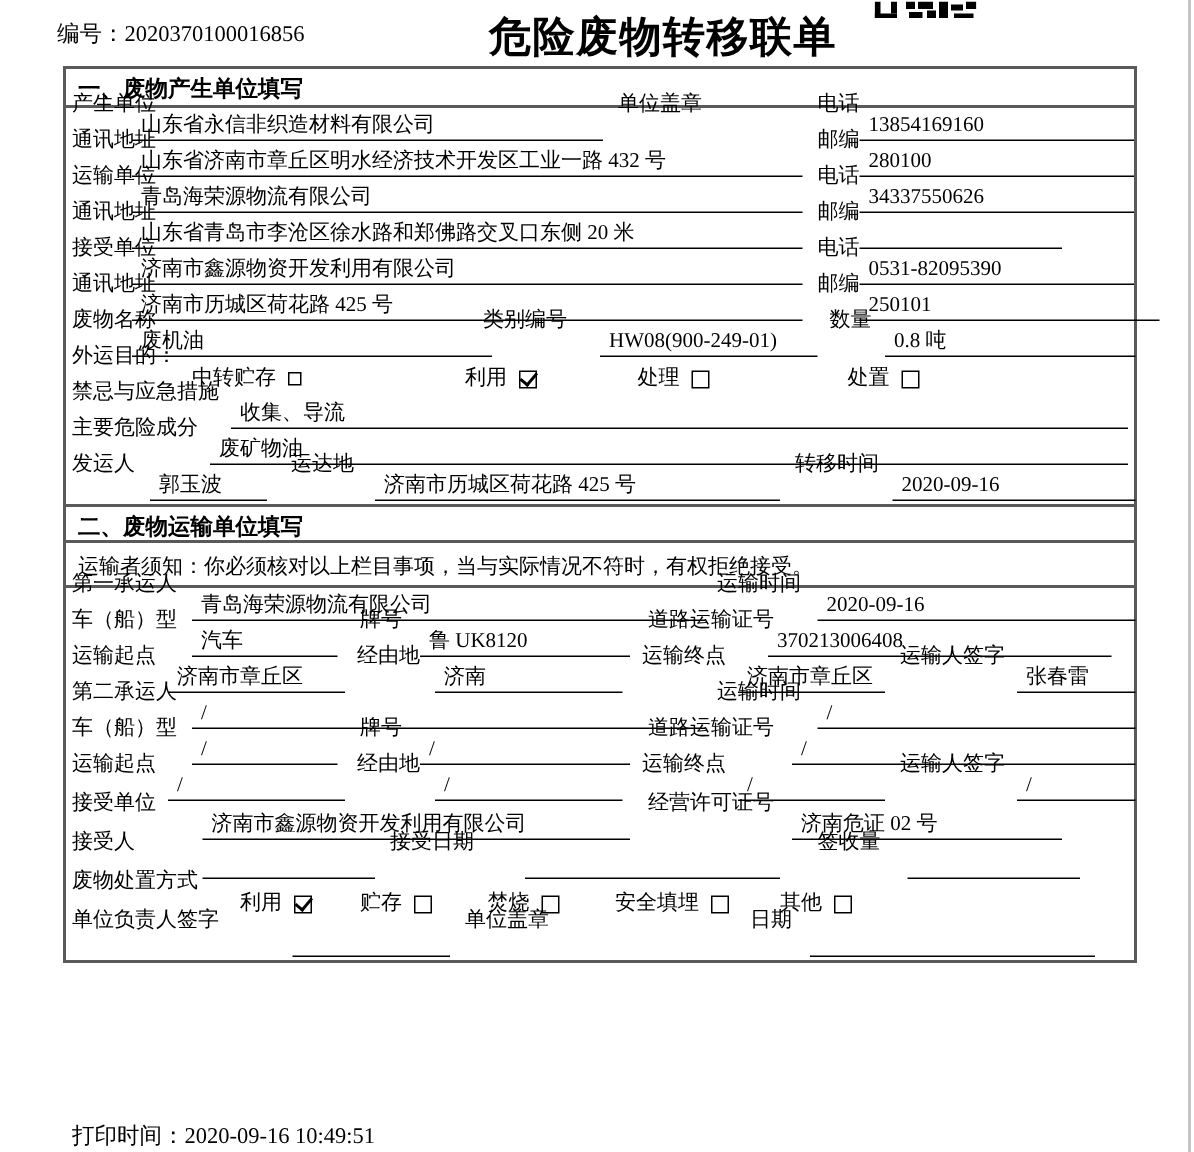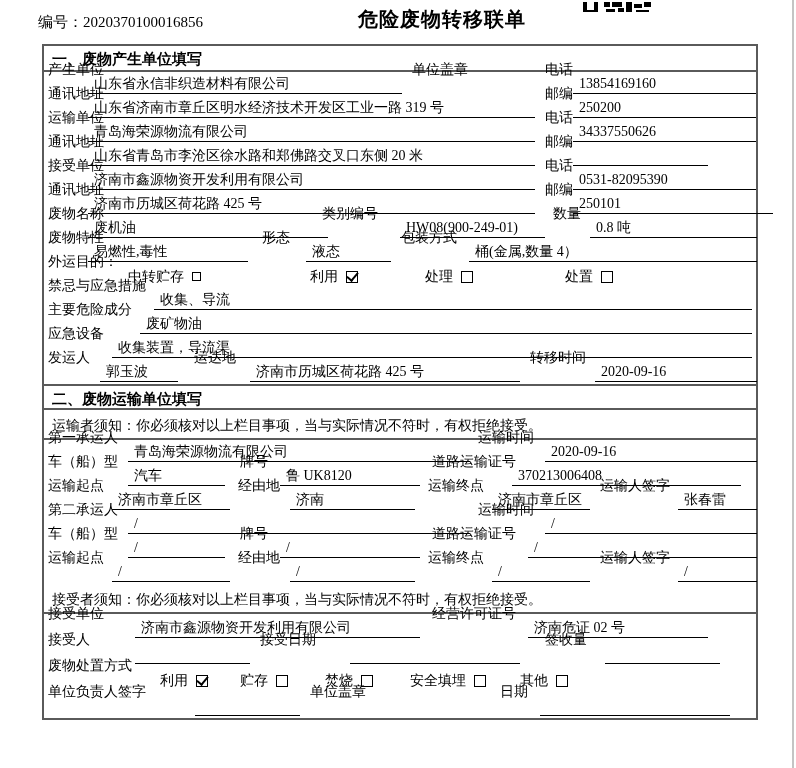--- a/index.html
+++ b/index.html
@@ -6,21 +6,21 @@
   html,body { background:#fff; }
   .doc {
     position:relative; width:796px; height:768px; background:#fff;
     font-family:"Liberation Serif","DejaVu Serif",serif; color:#000; overflow:hidden;
   }
   .page-edge { position:absolute; top:0; bottom:0; left:792px; width:2px; background:#c4c4c4; }
   .serial { position:absolute; left:38px; top:13px; font-size:15px; white-space:nowrap; }
   .title {
     position:absolute; left:292px; top:6px; width:300px; text-align:center;
     font-family:"Liberation Sans","DejaVu Sans",sans-serif; font-weight:bold;
-    font-size:20px; letter-spacing:1px; white-space:nowrap;
+    font-size:28px; letter-spacing:1px; white-space:nowrap;
   }
   .qr { position:absolute; left:583px; top:0; width:68px; height:12px; overflow:hidden; }
   .tbl { position:absolute; left:42px; top:44px; width:716px; border:2px solid #5a5a5a; background:#fff; }
   .sec-h {
     height:26px; border-bottom:2px solid #5a5a5a; padding:4px 0 0 8px;
     font-family:"Liberation Sans","DejaVu Sans",sans-serif; font-weight:bold; font-size:15px;
   }
   .sec-h.mid { border-top:0; }
   .note { height:30px; border-bottom:2px solid #5a5a5a; padding:7px 0 0 8px; font-size:14px; }
   .row { position:relative; height:24px; }
@@ -74,23 +74,23 @@
     <div class="row">
       <span class="f" style="left:4px">产生单位</span>
       <span class="u" style="left:44px;width:314px">山东省永信非织造材料有限公司</span>
       <span class="f" style="left:368px">单位盖章</span>
       <span class="f" style="left:501px">电话</span>
       <span class="u" style="left:529px;width:183px">13854169160</span>
     </div>
 
     <div class="row">
       <span class="f" style="left:4px">通讯地址</span>
-      <span class="u" style="left:44px;width:447px">山东省济南市章丘区明水经济技术开发区工业一路 319 号</span>
+      <span class="u" style="left:44px;width:447px">山东省济南市章丘区明水经济技术开发区工业一路 432 号</span>
       <span class="f" style="left:501px">邮编</span>
-      <span class="u" style="left:529px;width:183px">250200</span>
+      <span class="u" style="left:529px;width:183px">280100</span>
     </div>
 
     <div class="row">
       <span class="f" style="left:4px">运输单位</span>
       <span class="u" style="left:44px;width:447px">青岛海荣源物流有限公司</span>
       <span class="f" style="left:501px">电话</span>
       <span class="u" style="left:529px;width:183px">34337550626</span>
     </div>
 
     <div class="row">
@@ -116,28 +116,20 @@
 
     <div class="row">
       <span class="f" style="left:4px">废物名称</span>
       <span class="u" style="left:44px;width:240px">废机油</span>
       <span class="f" style="left:278px">类别编号</span>
       <span class="u" style="left:356px;width:145px">HW08(900-249-01)</span>
       <span class="f" style="left:509px">数量</span>
       <span class="u" style="left:546px;width:167px">0.8 吨</span>
     </div>
 
-    <div class="row">
-      <span class="f" style="left:4px">废物特性</span>
-      <span class="u" style="left:44px;width:160px">易燃性,毒性</span>
-      <span class="f" style="left:218px">形态</span>
-      <span class="u" style="left:262px;width:85px">液态</span>
-      <span class="f" style="left:357px">包装方式</span>
-      <span class="u" style="left:425px;width:288px">桶(金属,数量 4）</span>
-    </div>
 
     <div class="row">
       <span class="f" style="left:4px">外运目的：</span>
       <span class="opt" style="left:84px">
         <span>中转贮存</span>
         <span class="cb sm"></span>
       </span>
       <span class="opt" style="left:266px">
         <span>利用</span>
         <span class="cb checked"></span>
@@ -155,24 +147,20 @@
     <div class="row">
       <span class="f" style="left:4px">禁忌与应急措施</span>
       <span class="u" style="left:110px;right:4px">收集、导流</span>
     </div>
 
     <div class="row">
       <span class="f" style="left:4px">主要危险成分</span>
       <span class="u" style="left:96px;right:4px">废矿物油</span>
     </div>
 
-    <div class="row">
-      <span class="f" style="left:4px">应急设备</span>
-      <span class="u" style="left:68px;right:4px">收集装置，导流渠</span>
-    </div>
 
     <div class="row">
       <span class="f" style="left:4px">发运人</span>
       <span class="u" style="left:56px;width:78px">郭玉波</span>
       <span class="f" style="left:150px">运达地</span>
       <span class="u" style="left:206px;width:270px">济南市历城区荷花路 425 号</span>
       <span class="f" style="left:486px">转移时间</span>
       <span class="u" style="left:551px;width:162px">2020-09-16</span>
     </div>
 
@@ -226,21 +214,20 @@
       <span class="f" style="left:4px">运输起点</span>
       <span class="u" style="left:68px;width:118px">/</span>
       <span class="f" style="left:194px">经由地</span>
       <span class="u" style="left:246px;width:125px">/</span>
       <span class="f" style="left:384px">运输终点</span>
       <span class="u" style="left:448px;width:98px">/</span>
       <span class="f" style="left:556px">运输人签字</span>
       <span class="u" style="left:634px;width:79px">/</span>
     </div>
 
-    <div class="note">接受者须知：你必须核对以上栏目事项，当与实际情况不符时，有权拒绝接受。</div>
 
     <div class="row tall">
       <span class="f" style="left:4px">接受单位</span>
       <span class="u" style="left:91px;width:285px">济南市鑫源物资开发利用有限公司</span>
       <span class="f" style="left:388px">经营许可证号</span>
       <span class="u" style="left:484px;width:180px">济南危证 02 号</span>
     </div>
 
     <div class="row tall">
       <span class="f" style="left:4px">接受人</span>
@@ -278,13 +265,16 @@
     <div class="row tall">
       <span class="f" style="left:4px">单位负责人签字</span>
       <span class="u" style="left:151px;width:105px"></span>
       <span class="f" style="left:266px">单位盖章</span>
       <span class="f" style="left:456px">日期</span>
       <span class="u" style="left:496px;width:190px"></span>
     </div>
 
   </div>
 
+  <div class="print-line">
+    <span>打印时间：</span><span>2020-09-16 10:49:51</span>
+  </div>
 </div>
 
 </body></html>

